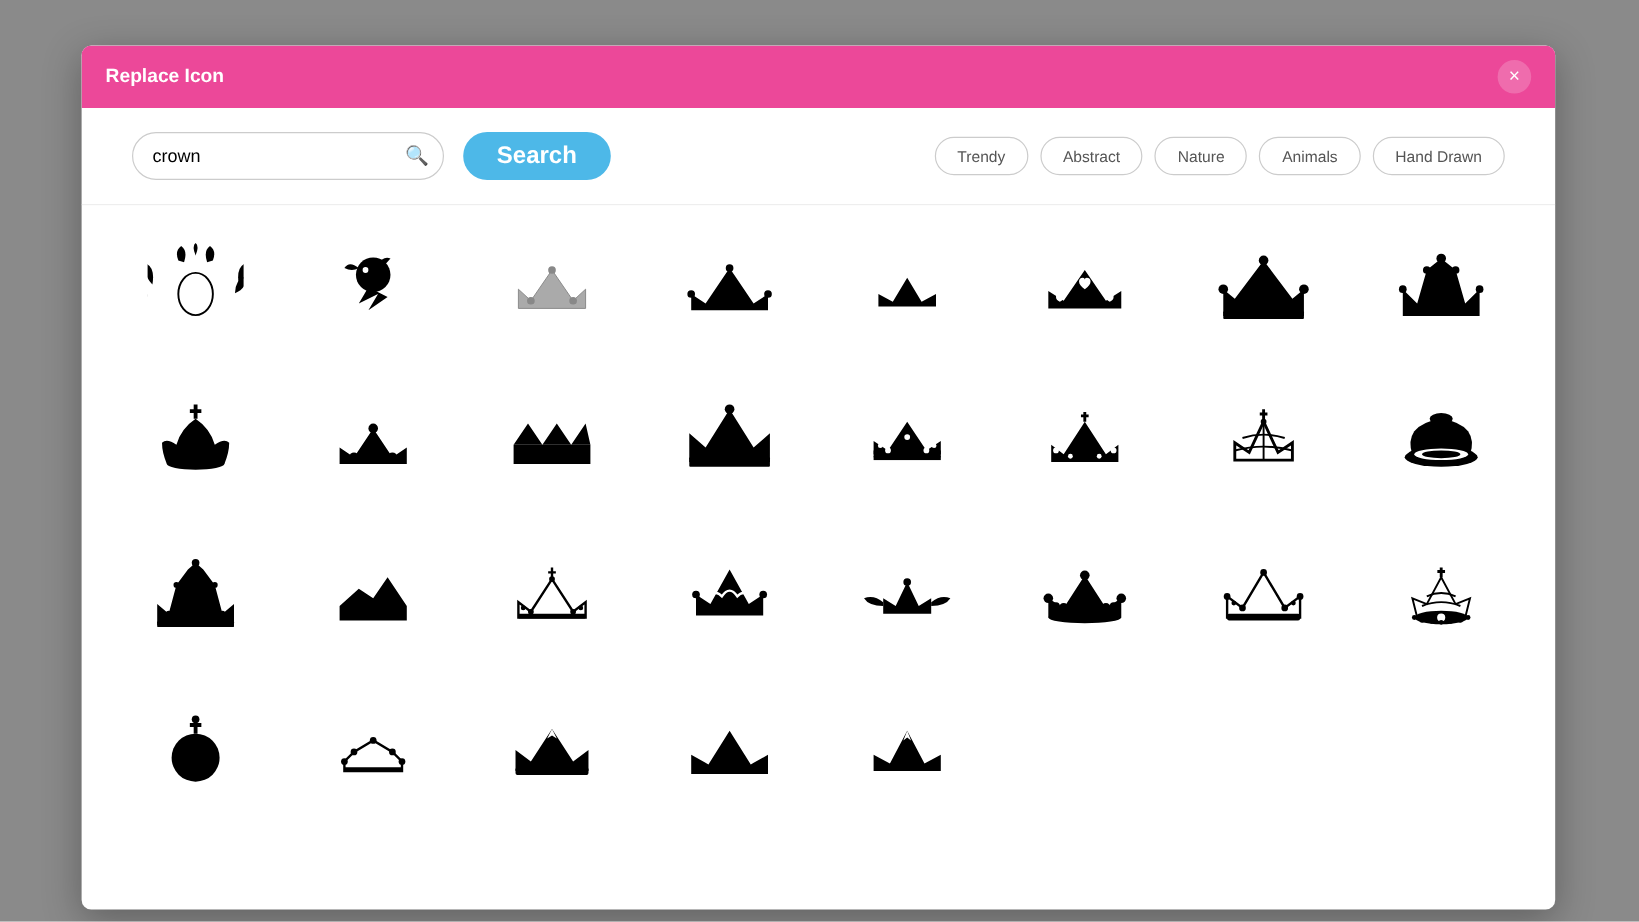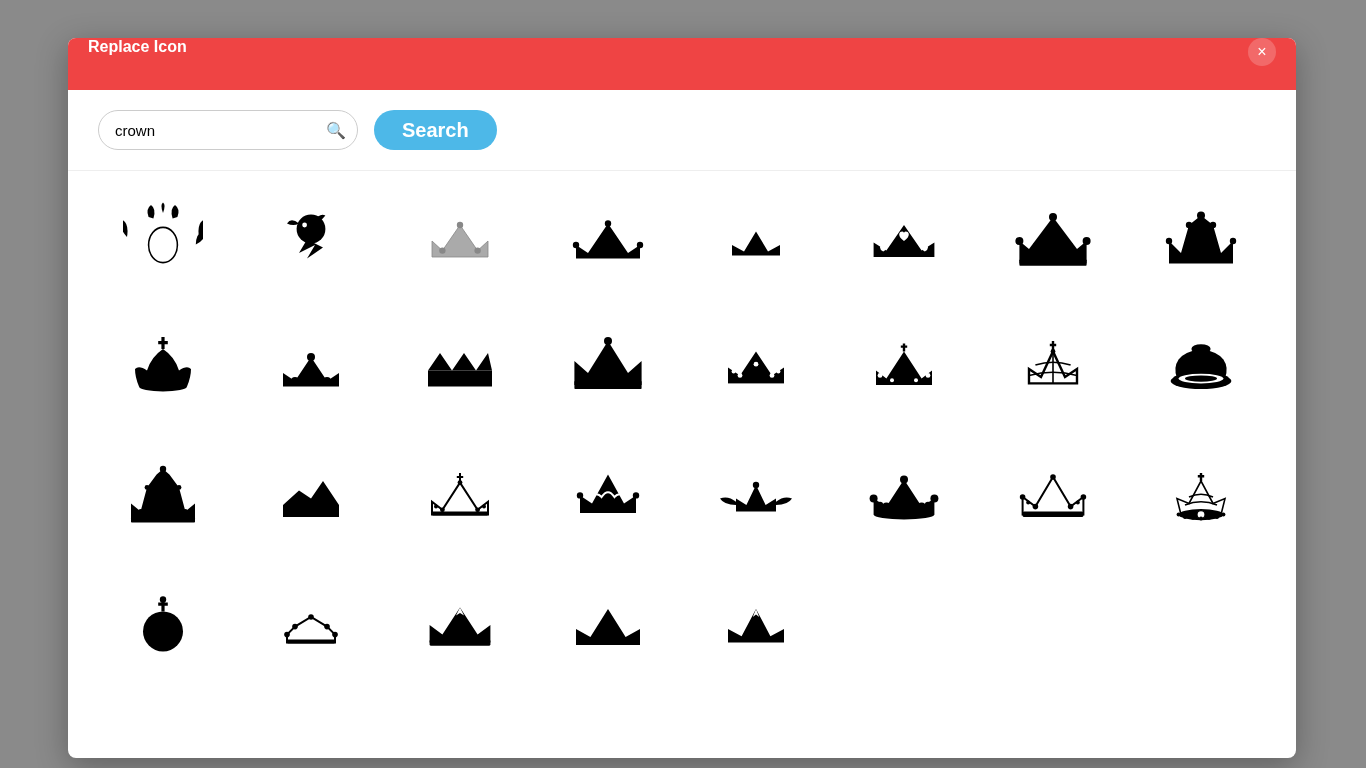--- a/index.html
+++ b/index.html
@@ -23,24 +23,25 @@
       width: 1228px;
       height: 720px;
       background: #fff;
       border-radius: 8px;
       overflow: hidden;
       box-shadow: 0 8px 32px rgba(0,0,0,0.3);
       display: flex;
       flex-direction: column;
     }
     .modal-header {
-      background: #ef4444;
+      background: #ec4899;
       padding: 0 20px;
       height: 52px;
       display: flex;
+      align-items: center;
       justify-content: space-between;
       flex-shrink: 0;
     }
     .modal-title {
       color: #fff;
       font-size: 16px;
       font-weight: 600;
     }
     .close-btn {
       width: 28px;
@@ -49,21 +50,21 @@
       background: rgba(255,255,255,0.2);
       border: none;
       color: #fff;
       font-size: 16px;
       cursor: pointer;
       display: flex;
       align-items: center;
       justify-content: center;
     }
     .search-bar {
-      padding: 20px 30px;
+      padding: 20px 42px;
       display: flex;
       align-items: center;
       gap: 16px;
       border-bottom: 1px solid #eee;
       flex-shrink: 0;
     }
     .search-input-wrap {
       position: relative;
       width: 260px;
     }
@@ -150,20 +151,27 @@
     <span class="modal-title">Replace Icon</span>
     <button class="close-btn">×</button>
   </div>
 
   <div class="search-bar">
     <div class="search-input-wrap">
       <input class="search-input" type="text" value="crown" style="">
       <span class="search-icon-inner">🔍</span>
     </div>
     <button class="search-btn">Search</button>
+    <div class="filter-tags">
+      <button class="filter-tag">Trendy</button>
+      <button class="filter-tag">Abstract</button>
+      <button class="filter-tag">Nature</button>
+      <button class="filter-tag">Animals</button>
+      <button class="filter-tag">Hand Drawn</button>
+    </div>
   </div>
 
   <div class="icon-grid-container">
     <div class="icon-grid">
 
       <div class="icon-cell">
         <svg viewBox="0 0 100 100" fill="black">
 
           <ellipse cx="50" cy="55" rx="18" ry="22" fill="none" stroke="black" stroke-width="2"></ellipse>
           <path d="M20 30 Q10 20 15 10 Q25 15 20 30Z" fill="black" transform="rotate(-20,50,50) translate(-20,10)"></path>

